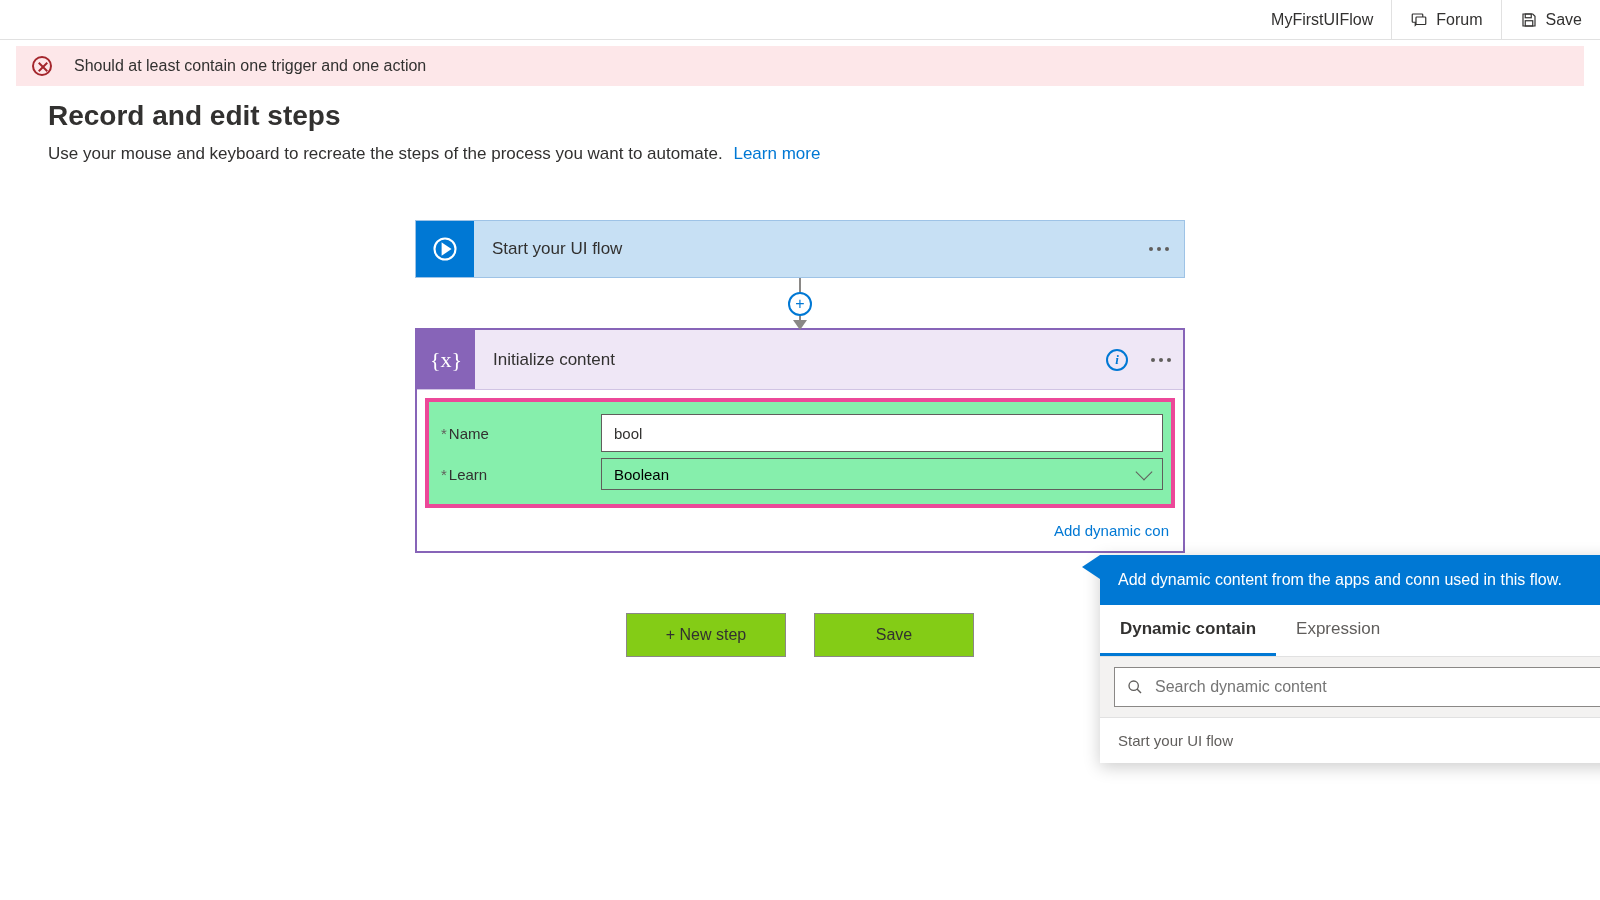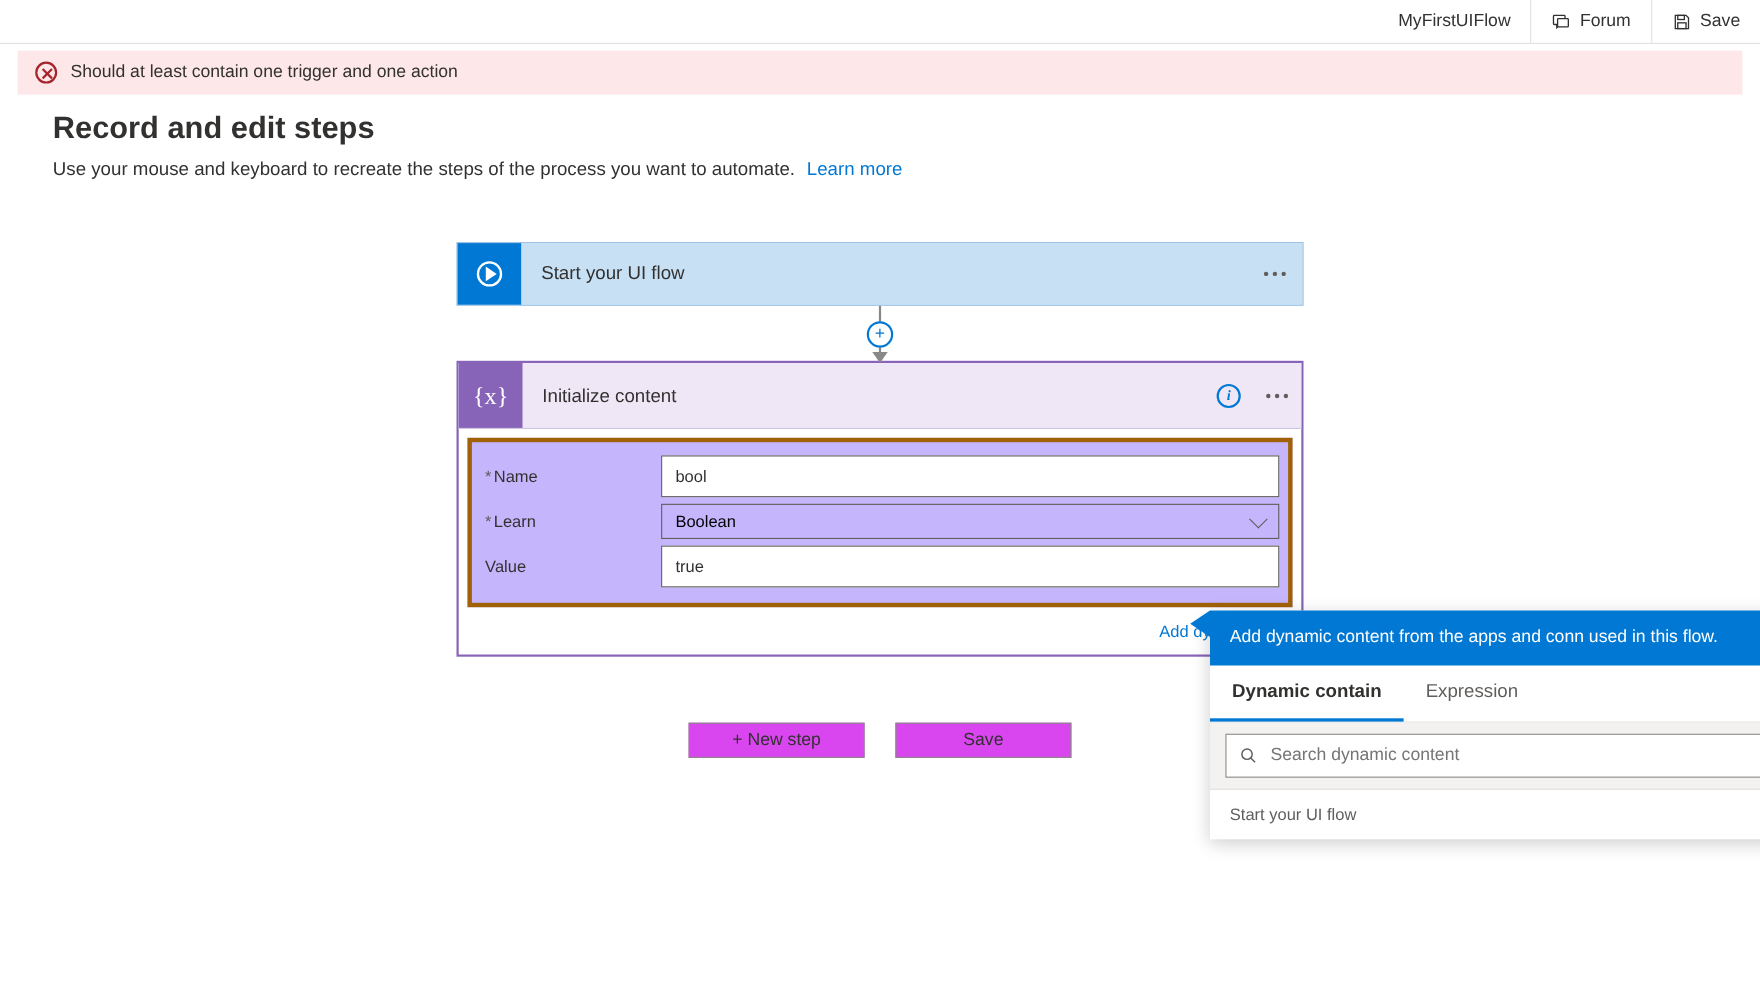--- a/index.html
+++ b/index.html
@@ -4,21 +4,21 @@
   <style>
     * { box-sizing: border-box; margin: 0; padding: 0; font-family: 'Segoe UI', Tahoma, sans-serif; }
     body { background: #fff; width: 1600px; height: 900px; overflow: hidden; position: relative; }
 
     
     .topbar { height: 40px; display: flex; justify-content: flex-end; align-items: center; border-bottom: 1px solid #e1e1e1; padding-right: 0; text-align: right; }
     .topbar-item { display: flex; align-items: center; gap: 8px; padding: 0 18px; height: 40px; cursor: pointer; color: #323130; font-size: 16px; border-left: 1px solid #e1e1e1; }
     .topbar-flowname { border-left: none; color: #323130; }
 
     
-    .warning { background: #fde7e9; margin: 6px 16px 0 16px; padding: 10px 16px; display: flex; align-items: center; gap: 12px; font-size: 16px; color: #323130; }
+    .warning { background: #fde7e9; margin: 6px 16px 0 16px; padding: 10px 16px; display: flex; align-items: center; gap: 22px; font-size: 16px; color: #323130; }
     .warning-icon { width: 20px; height: 20px; border: 2px solid #a4262c; border-radius: 50%; position: relative; flex-shrink: 0; }
     .warning-icon::before, .warning-icon::after { content: ''; position: absolute; background: #a4262c; width: 2px; height: 12px; top: 3px; left: 8px; }
     .warning-icon::before { transform: rotate(45deg); }
     .warning-icon::after { transform: rotate(-45deg); }
 
     
     .page-header { padding: 14px 48px 6px 48px; }
     .page-title { font-size: 28px; font-weight: 600; color: #323130; }
     .page-desc { margin-top: 12px; font-size: 17px; color: #323130; }
     .learn-link { color: #0078d4; cursor: pointer; margin-left: 6px; }
@@ -43,34 +43,34 @@
 
     
     .step-expanded { width: 770px; border: 2px solid #8764b8; }
     .step-exp-header { height: 60px; display: flex; align-items: stretch; background: #efe7f6; border-bottom: 1px solid #d1c4e4; }
     .step-exp-icon { width: 58px; background: #8764b8; display: flex; align-items: center; justify-content: center; flex-shrink: 0; }
     .step-exp-title { flex: 1; display: flex; align-items: center; padding: 0 18px; font-size: 17px; color: #323130; }
     .step-exp-info { width: 44px; display: flex; align-items: center; justify-content: center; }
     .step-exp-menu { width: 44px; display: flex; align-items: center; justify-content: center; }
     .info-circle { width: 22px; height: 22px; border: 2px solid #0078d4; border-radius: 50%; display: flex; align-items: center; justify-content: center; color: #0078d4; font-size: 13px; font-weight: 600; font-family: serif; font-style: italic; }
 
-    .params-box { margin: 8px; border: 4px solid #a16207; padding: 6px 8px 8px 8px; background: #c4b5fd; }
+    .params-box { margin: 8px; border: 4px solid #ec4899; padding: 6px 8px 8px 8px; background: #86efac; }
     .param-row { display: flex; align-items: center; gap: 14px; margin: 6px 0; }
     .param-label { width: 150px; font-size: 15px; color: #323130; padding-left: 4px; }
     .req { color: #605e5c; margin-right: 2px; }
     .param-input { flex: 1; height: 38px; border: 1px solid #605e5c; padding: 0 12px; font-size: 15px; color: #323130; font-family: inherit; }
     .param-select { flex: 1; height: 32px; border: 1px solid #605e5c; padding: 0 12px; font-size: 15px; display: flex; align-items: center; justify-content: space-between; cursor: pointer; }
     .chevron-down { width: 12px; height: 12px; border-right: 1.5px solid #605e5c; border-bottom: 1.5px solid #605e5c; transform: rotate(45deg); margin-top: -4px; }
 
     .add-dyn-row { text-align: right; padding: 6px 14px 12px 0; font-size: 15px; }
     .add-dyn-link { color: #0078d4; cursor: pointer; }
 
     
     .btn-row { display: flex; gap: 28px; margin-top: 60px; }
-    .btn { width: 160px; height: 32px; border: 1px solid #8a8886; background: #d946ef; display: flex; align-items: center; justify-content: center; font-size: 16px; color: #323130; cursor: pointer; }
+    .btn { width: 160px; height: 44px; border: 1px solid #8a8886; background: #84cc16; display: flex; align-items: center; justify-content: center; font-size: 16px; color: #323130; cursor: pointer; }
 
     
     .dyn-panel { position: absolute; left: 1100px; top: 555px; width: 520px; background: #fff; box-shadow: 0 4px 16px rgba(0,0,0,0.2); }
     .dyn-callout { position: absolute; left: -18px; top: 0px; width: 0; height: 0; border-top: 12px solid transparent; border-bottom: 12px solid transparent; border-right: 18px solid #0078d4; }
     .dyn-header { background: #0078d4; color: #fff; padding: 14px 18px; font-size: 16px; line-height: 1.4; }
     .dyn-tabs { display: flex; border-bottom: 1px solid #e1e1e1; }
     .dyn-tab { padding: 14px 20px; font-size: 17px; color: #605e5c; cursor: pointer; }
     .dyn-tab.active { color: #323130; font-weight: 600; border-bottom: 3px solid #0078d4; }
     .dyn-search-row { padding: 10px 14px; border-bottom: 1px solid #e1e1e1; background: #f3f2f1; }
     .dyn-search { display: flex; align-items: center; gap: 12px; height: 40px; border: 1px solid #8a8886; background: #fff; padding: 0 12px; }
@@ -170,24 +170,20 @@
         <div class="param-label"><span class="req">*</span><span>Name</span></div>
         <input class="param-input" value="bool" style="">
       </div>
       <div class="param-row">
         <div class="param-label"><span class="req">*</span><span>Learn</span></div>
         <div class="param-select">
           <span>Boolean</span>
           <span class="chevron-down"></span>
         </div>
       </div>
-      <div class="param-row">
-        <div class="param-label">Value</div>
-        <input class="param-input" value="true" style="">
-      </div>
     </div>
 
     <div class="add-dyn-row">
       <span class="add-dyn-link">Add dynamic con</span>
     </div>
   </div>
 
   <div class="btn-row">
     <div class="btn">+ New step</div>
     <div class="btn">Save</div>

